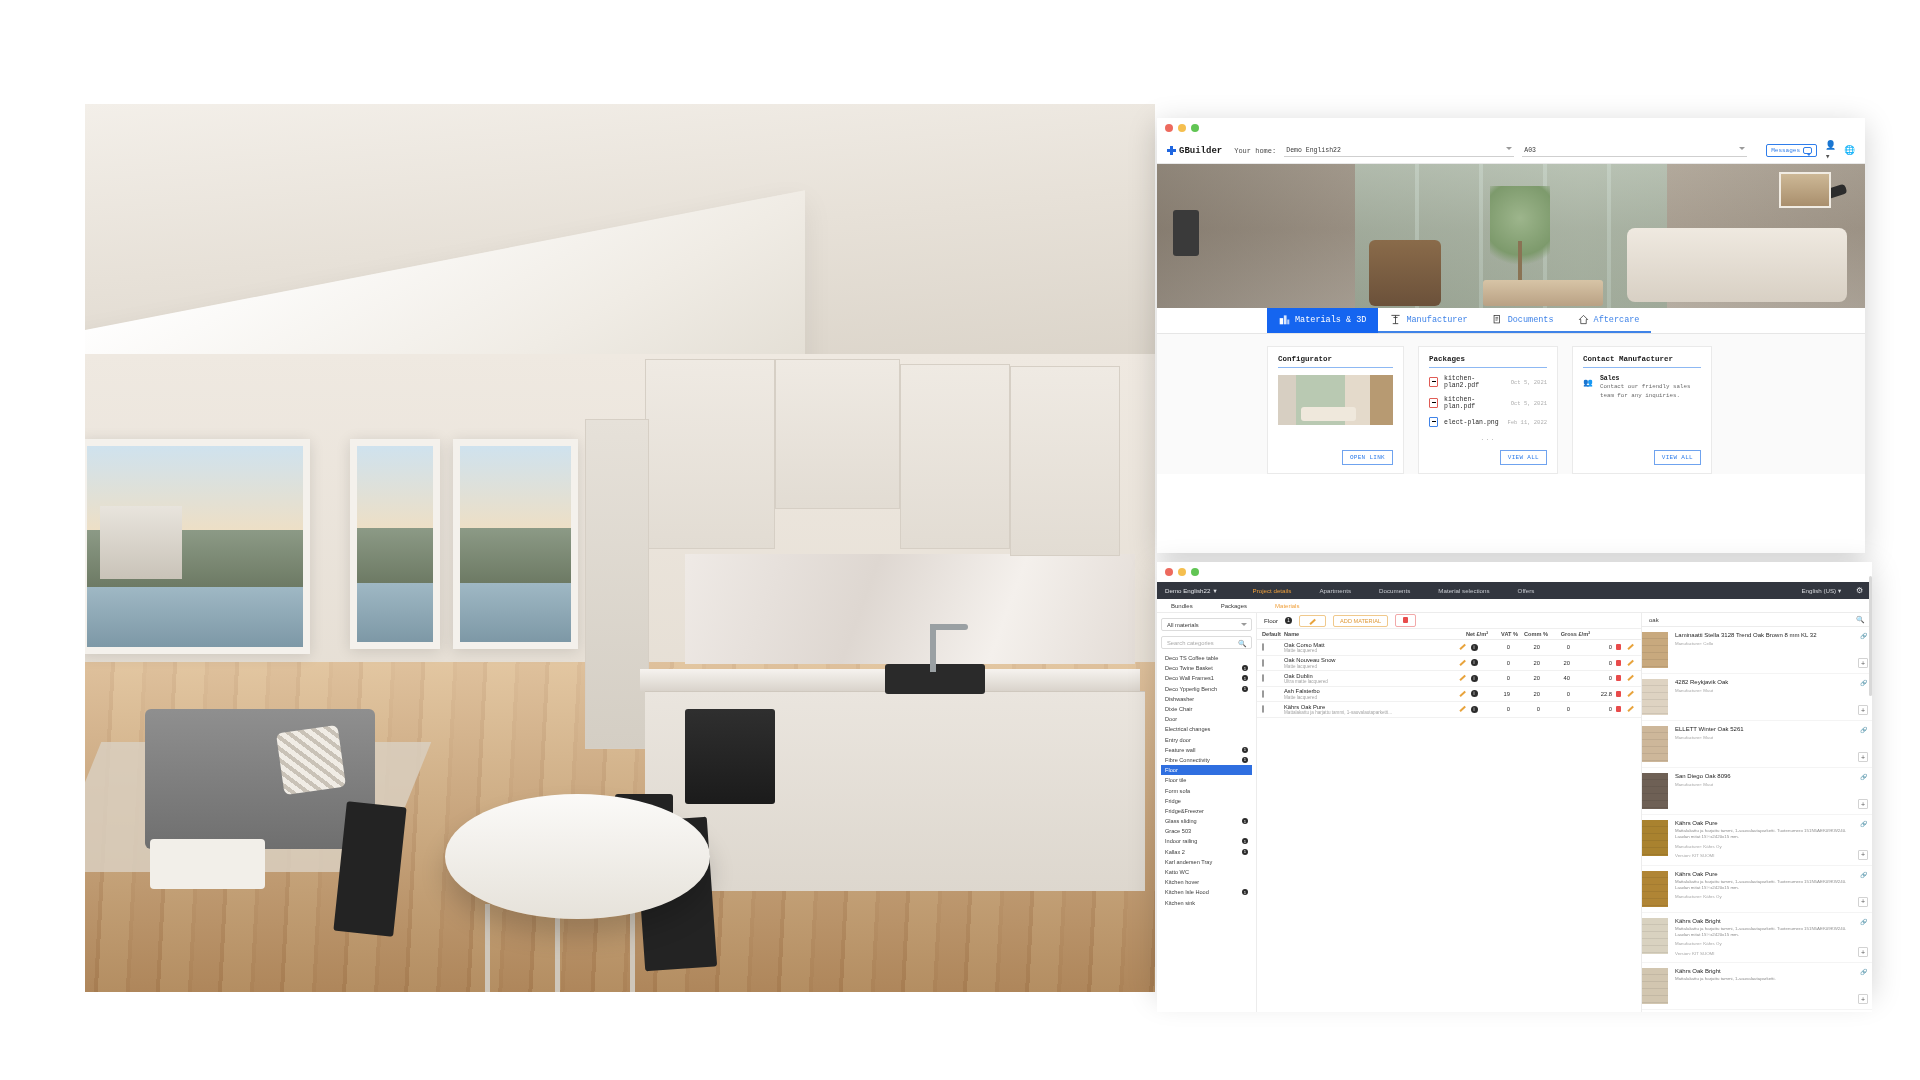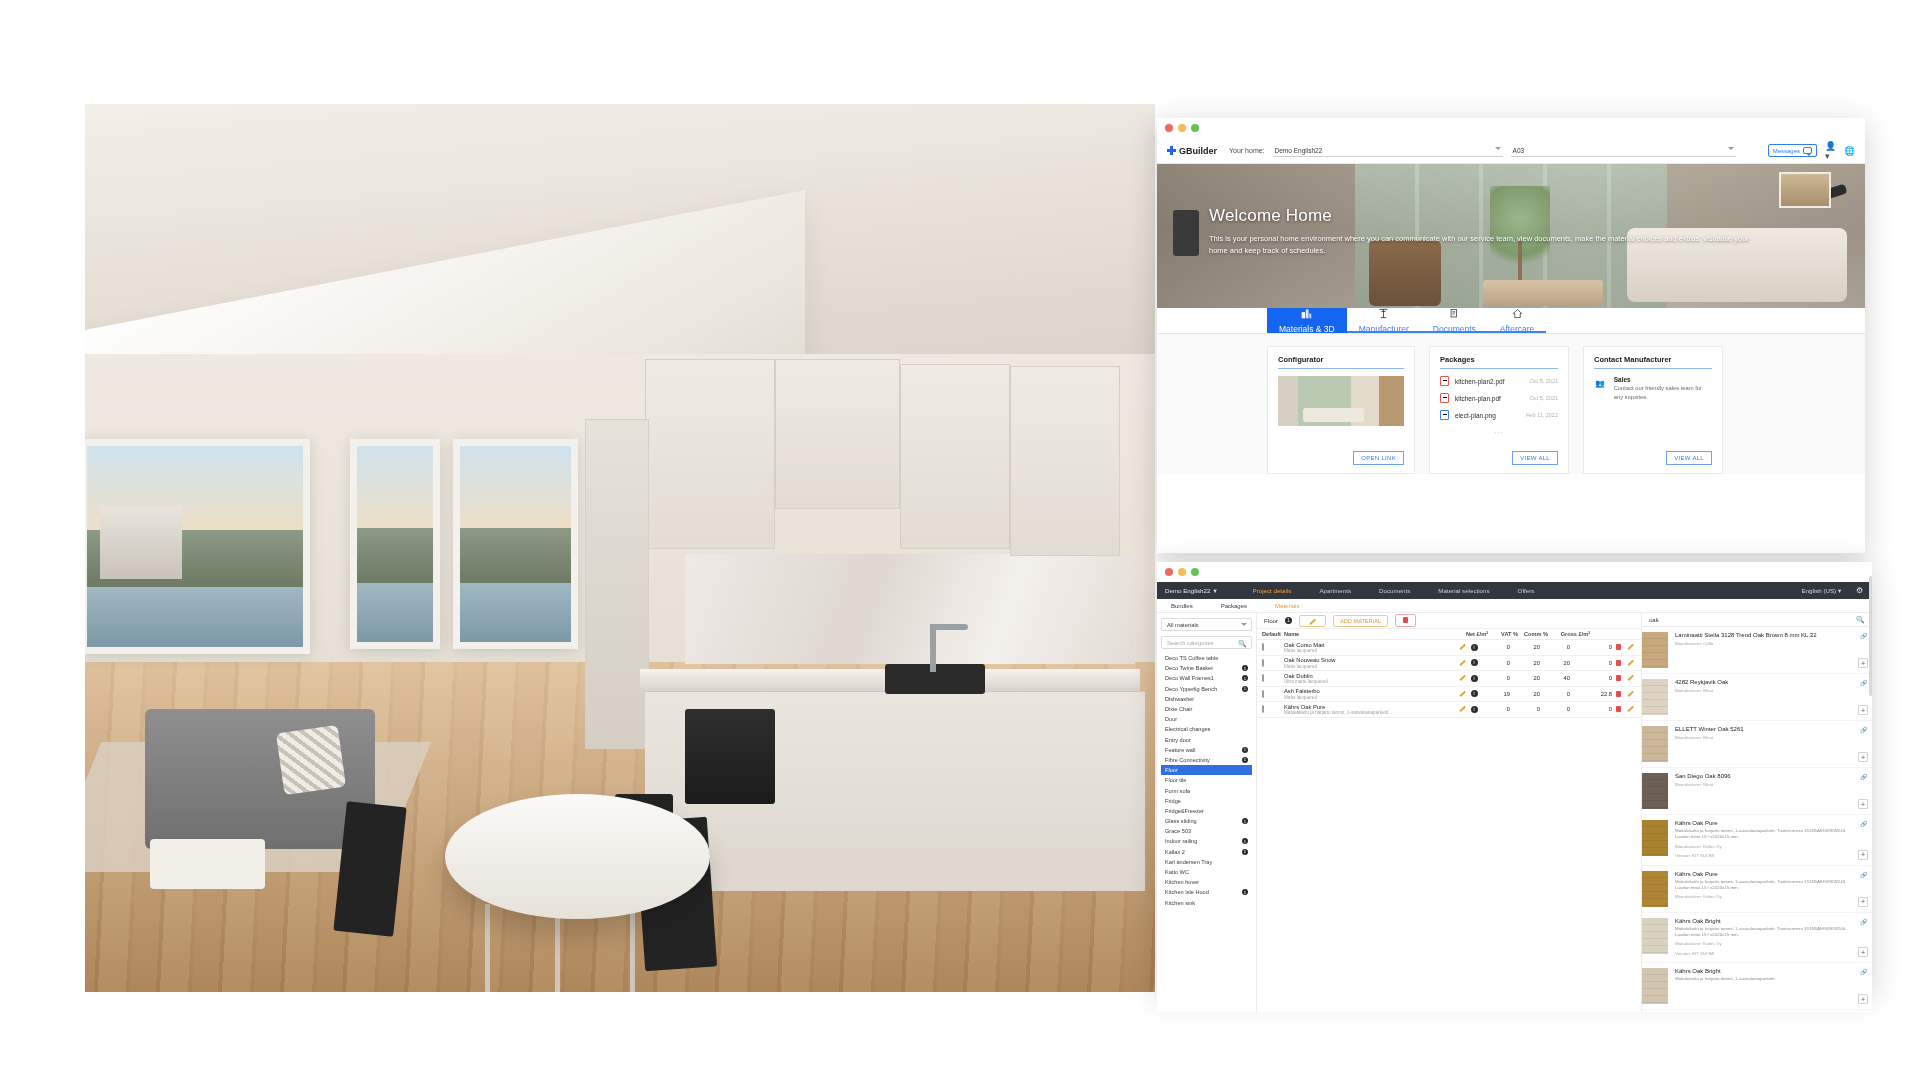--- a/index.html
+++ b/index.html
@@ -109,21 +109,21 @@
 
   
   .win-frame{
     position:absolute; background:#ffffff;
     box-shadow: 0 6px 28px rgba(0,0,0,.18);
   }
   .titlebar{ height:20px; background:#fff; display:flex; align-items:center; padding-left:8px; gap:5px; }
   .dot{ width:8px; height:8px; border-radius:50%; }
   .dot.r{background:#ed6a5e;} .dot.y{background:#f5bf4f;} .dot.g{background:#61c554;}
 
-  #portal{ left:1157px; top:118px; width:708px; height:435px; }
+  #portal{ left:1157px; top:118px; width:708px; height:435px;font-family:Liberation Mono, monospace; }
 
   .gb-topbar{
     height:26px; background:#fff; border-bottom:1px solid #e9e9e9;
     display:flex; align-items:center; padding:0 10px; gap:8px;
   }
   .gb-logo{ display:flex; align-items:center; gap:3px; font-size:9px; font-weight:bold; color:#1a1a1a; }
   .gb-mark{ width:9px; height:9px; position:relative; }
   .gb-mark:before, .gb-mark:after{
     content:""; position:absolute; background:#1f66e0;
   }
@@ -182,28 +182,28 @@
     text-shadow:0 1px 3px rgba(0,0,0,.55); }
   .hero-txt h1{ font-size:17px; font-weight:normal; letter-spacing:.2px; margin-bottom:7px; }
   .hero-txt p{ font-size:7.5px; line-height:1.6; }
 
   .tabs{
     background:#fff; height:26px; display:flex; align-items:stretch;
     padding-left:110px; border-bottom:1px solid #e6e6e6;
   }
   .tab{
     display:flex; align-items:center; gap:5px; padding:0 12px; font-size:8.5px;
-    color:#3f83e8; border-bottom:2px solid #3f83e8;flex-direction:column;
+    color:#3f83e8; border-bottom:2px solid #3f83e8;
   }
   .tab.active{ background:#1565f0; color:#fff; border-bottom:2px solid #1565f0; }
   .tab .ti{ width:11px; height:11px; display:flex; align-items:center; justify-content:center; }
 
   .cards{ background:#fafafa; padding:12px 48px 0 110px; display:flex; gap:14px; height:140px; }
   .card{ background:#fff; border:1px solid #eaeaea; padding:8px 10px; display:flex; flex-direction:column; }
-  #card-config{ width:148px; }
+  #card-config{ width:137px; }
   #card-broch{ width:140px; }
   #card-contact{ width:140px; }
   .card h3{ font-size:7.5px; color:#1a1a1a; margin-bottom:4px; }
   .card .rule{ height:1px; background:#2f7dea; opacity:.55; margin-bottom:7px; }
   .cfg-img{
     height:50px; background:
       linear-gradient(90deg,#d7cfc2 0 16%, #b9c9b2 16% 58%, #e4dacb 58% 80%, #b79a72 80% 100%);
     position:relative;
   }
   .cfg-img:after{ content:""; position:absolute; left:20%; bottom:4px; width:48%; height:14px;
@@ -400,24 +400,20 @@
 
     <div class="hero">
       <div class="glassgrid"></div>
       <div class="tree"></div>
       <div class="chair"></div>
       <div class="cofftbl"></div>
       <div class="sofa"></div>
       <div class="lamp"></div>
       <div class="art"></div>
       <div class="vase"></div>
-      <div class="hero-txt">
-        <h1>Welcome Home</h1>
-        <p>This is your personal home environment where you can communicate with our service team, view documents, make the material choices and extras, visualise your home and keep track of schedules.</p>
-      </div>
     </div>
 
     <div class="tabs">
       <div class="tab active">
         <span class="ti">
           <svg width="11" height="11" viewBox="0 0 16 16">
               <rect x="1" y="6" width="5" height="9" fill="#fff"></rect>
               <rect x="7" y="2" width="4" height="13" fill="#fff" opacity=".85"></rect>
               <rect x="12" y="8" width="3" height="7" fill="#fff" opacity=".7"></rect>
             </svg>

